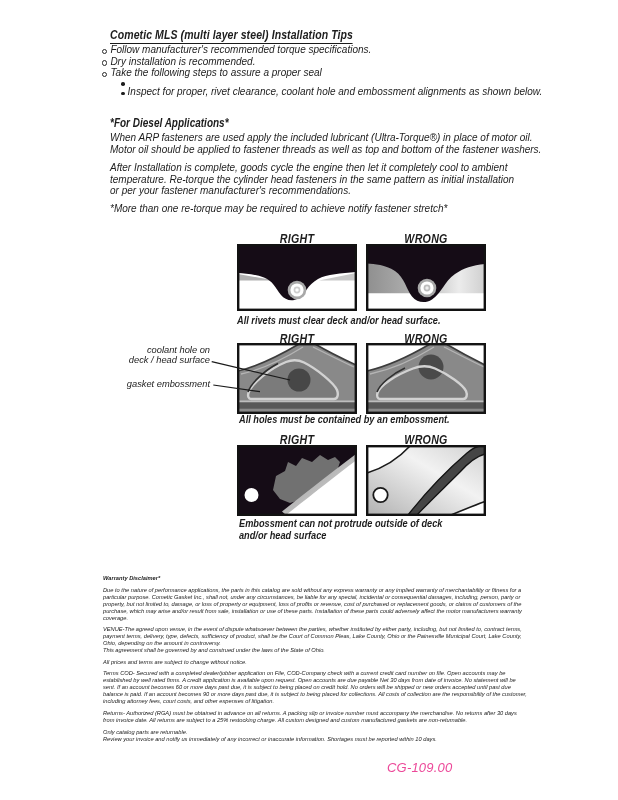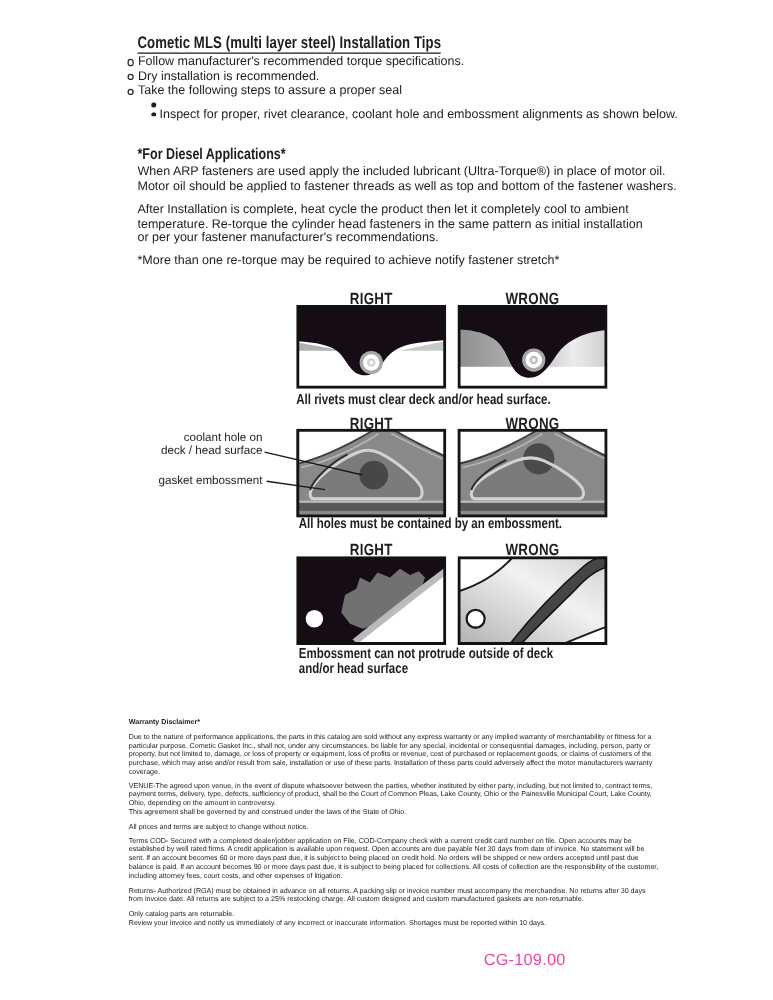--- a/index.html
+++ b/index.html
@@ -1,25 +1,25 @@
 <!DOCTYPE html>
 <html><head>
 <meta charset="utf-8">
 <style>
   html,body{margin:0;padding:0;background:#e8e8e8;}
   .page{position:relative;width:618px;height:800px;background:#ffffff;overflow:hidden;
-        font-family:"Liberation Sans","DejaVu Sans",sans-serif;color:#1d1d1d;}
+        font-family:"Liberation Sans","DejaVu Sans",sans-serif;color:#1d1d1d;font-style:italic;}
   .abs{position:absolute;}
   
   .title{font-size:13.5px;font-weight:bold;letter-spacing:.1px;white-space:nowrap;
          display:inline-block;border-bottom:1.6px solid #1a1a1a;padding-bottom:1px;
          transform:scaleX(.78);transform-origin:left top;}
   
   .bullets{font-size:10px;line-height:11.6px;}
-  .b-row{display:flex;align-items:flex-start;}
+  .b-row{display:flex;align-items:center;}
   .b-row.sub{margin-left:19px;}
   .marker-circle{width:3.4px;height:3.4px;border:1px solid #2a2a2a;border-radius:50%;
                  margin:3.4px 3px 0 0;flex:none;}
   .marker-dot{width:3.6px;height:3.6px;background:#1d1d1d;border-radius:50%;
               margin:3.6px 3px 0 0;flex:none;}
   .b-text{white-space:nowrap;}
   
   .h2{font-size:12.5px;font-weight:bold;white-space:nowrap;transform:scaleX(.8);transform-origin:left top;}
   .para{font-size:10px;line-height:11.5px;}
   .para div{white-space:nowrap;}
@@ -67,21 +67,21 @@
       <span class="b-text">Inspect for proper, rivet clearance, coolant hole and embossment alignments as shown below.</span>
     </div>
   </div>
 
   <div class="abs h2" style="left:110px;top:116px;">*For Diesel Applications*</div>
   <div class="abs para" style="left:110px;top:132px;">
     <div>When ARP fasteners are used apply the included lubricant (Ultra-Torque®) in place of motor oil.</div>
     <div>Motor oil should be applied to fastener threads as well as top and bottom of the fastener washers.</div>
   </div>
   <div class="abs para" style="left:110px;top:162px;">
-    <div>After Installation is complete, heat cycle the product then let it completely cool to ambient</div>
+    <div>After Installation is complete, goods cycle the engine then let it completely cool to ambient</div>
     <div>temperature. Re-torque the cylinder head fasteners in the same pattern as initial installation</div>
     <div>or per your fastener manufacturer's recommendations.</div>
   </div>
   <div class="abs para" style="left:110px;top:203px;">*More than one re-torque may be required to achieve notify fastener stretch*</div>
 
   <div class="abs rw-label" style="left:237px;top:231px;">RIGHT</div>
   <div class="abs rw-label" style="left:366px;top:231px;">WRONG</div>
 
   <svg class="abs diagram" style="left:237px;top:244px;" width="120" height="67" viewBox="0 0 120 67">
     <rect x="0" y="0" width="120" height="67" fill="#ffffff"></rect>

